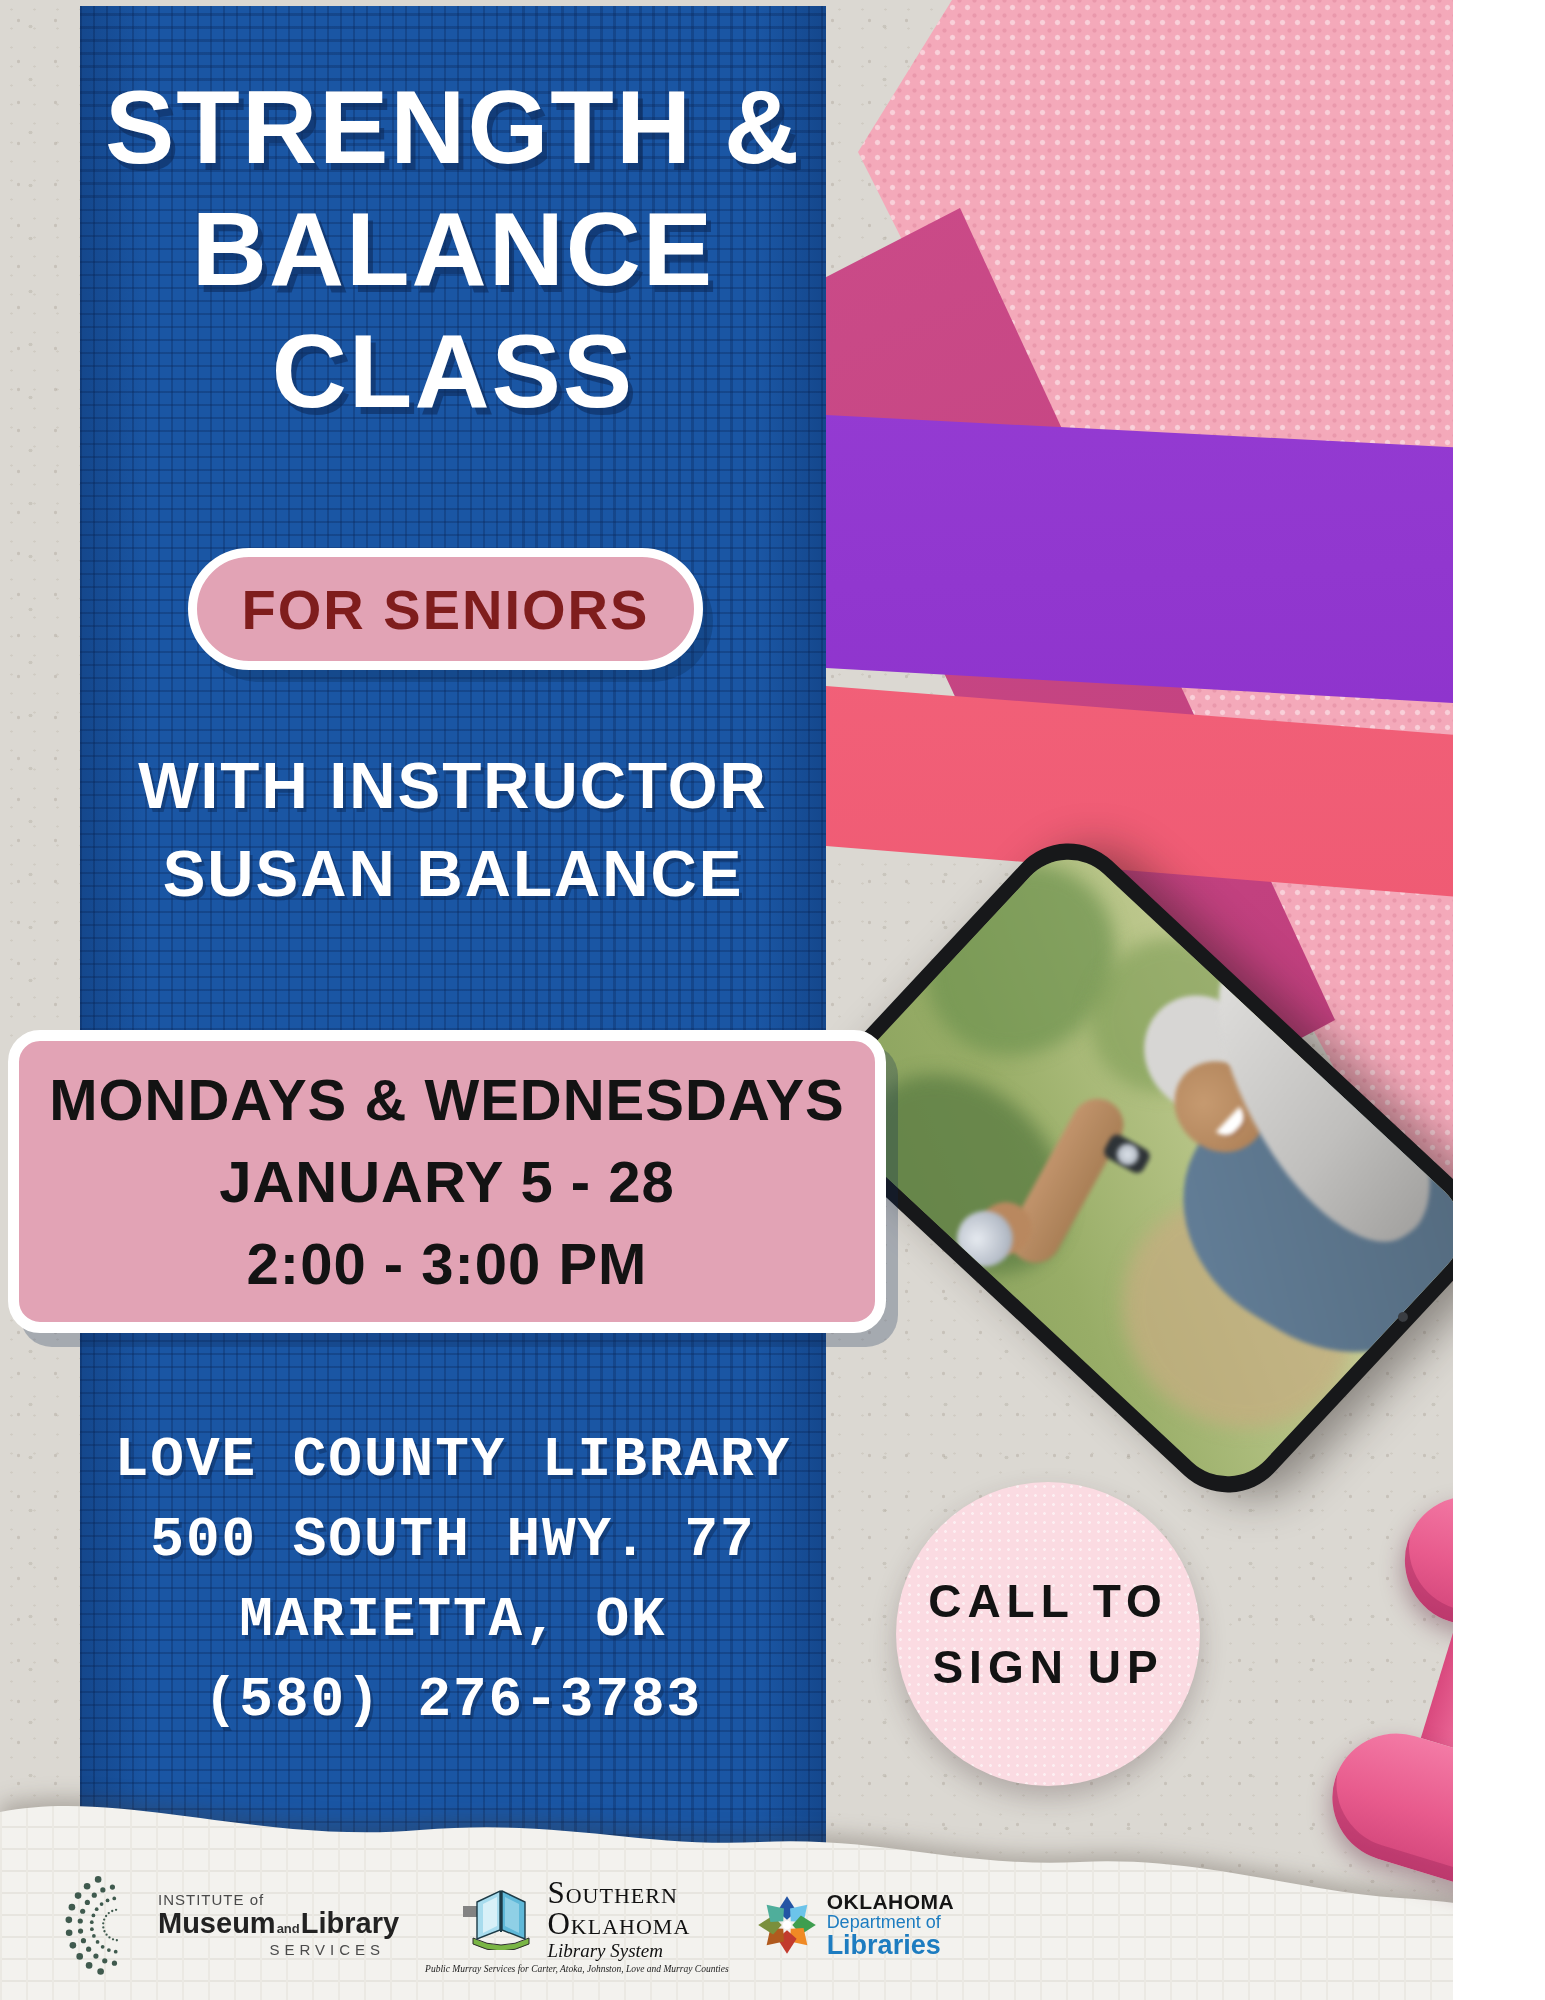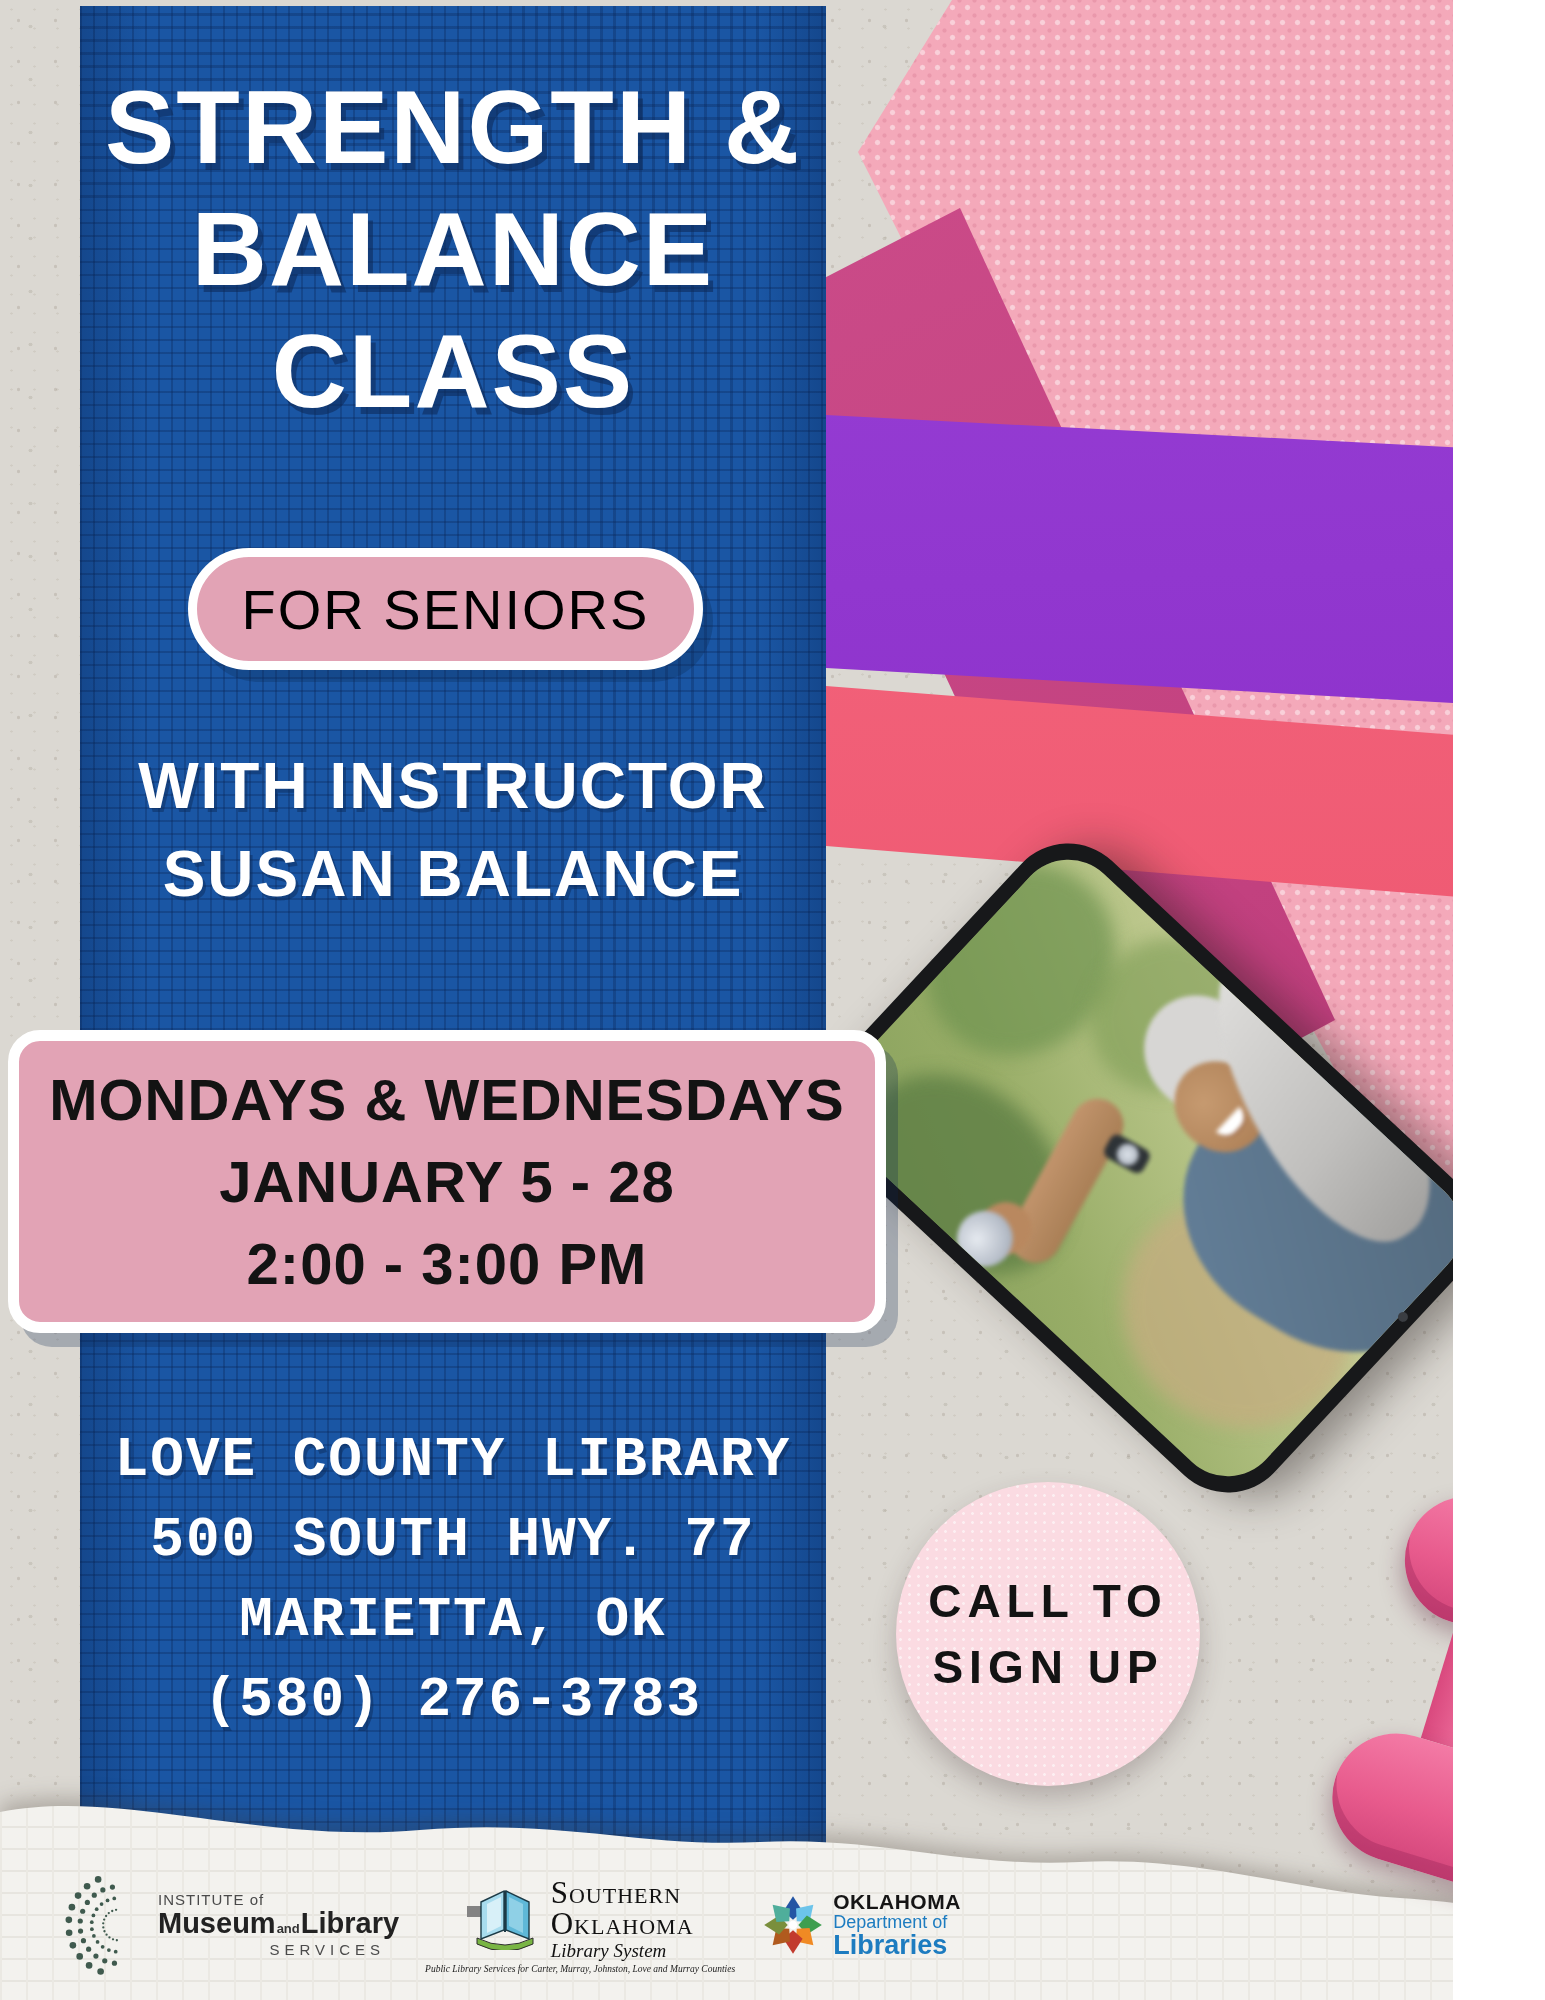--- a/index.html
+++ b/index.html
@@ -67,21 +67,21 @@
       repeating-linear-gradient(90deg, rgba(9,35,82,.30) 0 2.5px, transparent 2.5px 13px),
       repeating-linear-gradient(0deg, rgba(9,35,82,.30) 0 2.5px, transparent 2.5px 13px);}
 
   .panel-text{position:absolute;left:80px;width:746px;text-align:center;color:#ffffff;font-weight:800;}
   #title{top:66px;font-size:104px;line-height:122px;letter-spacing:2px;
     text-shadow:5px 7px 0 rgba(12,40,85,.55);}
   #badge{position:absolute;left:188px;top:548px;width:515px;height:122px;
     background:#e2a3b5;border:9px solid #ffffff;border-radius:999px;box-sizing:border-box;
     display:flex;align-items:center;justify-content:center;
     box-shadow:10px 12px 0 rgba(12,38,80,.28);}
-  #badge span{color:#000000;font-size:56px;font-weight:400;letter-spacing:2px;}
+  #badge span{color:#7f1d1d;font-size:56px;font-weight:700;letter-spacing:2px;}
   #instructor{top:742px;font-size:64px;line-height:88px;letter-spacing:2px;
     text-shadow:3px 4px 0 rgba(12,40,85,.45);}
 
   #schedule-box{position:absolute;left:8px;top:1030px;width:878px;height:303px;
     background:#e2a3b5;border:11px solid #ffffff;border-radius:32px;box-sizing:border-box;
     display:flex;flex-direction:column;align-items:center;justify-content:center;
     box-shadow:12px 14px 0 rgba(13,38,80,.26);}
   #schedule-box div{color:#131313;font-size:58px;font-weight:800;line-height:82px;letter-spacing:1px;white-space:nowrap;}
 
   #location{top:1420px;font-size:56px;line-height:80px;letter-spacing:2px;
@@ -283,21 +283,21 @@
           <polygon points="20,18 34,11 34,40 20,47" fill="#d8f0f8"></polygon>
           <polygon points="42,11 56,18 56,47 42,40" fill="#8fd0e6"></polygon>
           <line x1="38" y1="5" x2="38" y2="46" stroke="#1c3a46" stroke-width="2"></line>
         </svg>
         <div id="sols-textcol">
           <span class="sols-caps">Southern</span>
           <span class="sols-caps">Oklahoma</span>
           <span class="sols-italic">Library System</span>
         </div>
       </div>
-      <div class="sols-tagline">Public Library Services for Carter, Murray, Johnston, Love and Murray Counties</div>
+      <div class="sols-tagline">Public Murray Services for Carter, Atoka, Johnston, Love and Murray Counties</div>
     </div>
 
     <div id="odl">
       <svg width="64" height="64" viewBox="0 0 60 60">
         <g>
           <polygon points="30,3 39,17 30,25 21,17" fill="#2455a4"></polygon>
           <polygon points="30,3 39,17 30,25 21,17" fill="#6cc4ea" transform="rotate(45 30 30)"></polygon>
           <polygon points="30,3 39,17 30,25 21,17" fill="#3e9e4f" transform="rotate(90 30 30)"></polygon>
           <polygon points="30,3 39,17 30,25 21,17" fill="#f08a24" transform="rotate(135 30 30)"></polygon>
           <polygon points="30,3 39,17 30,25 21,17" fill="#c23b2e" transform="rotate(180 30 30)"></polygon>

